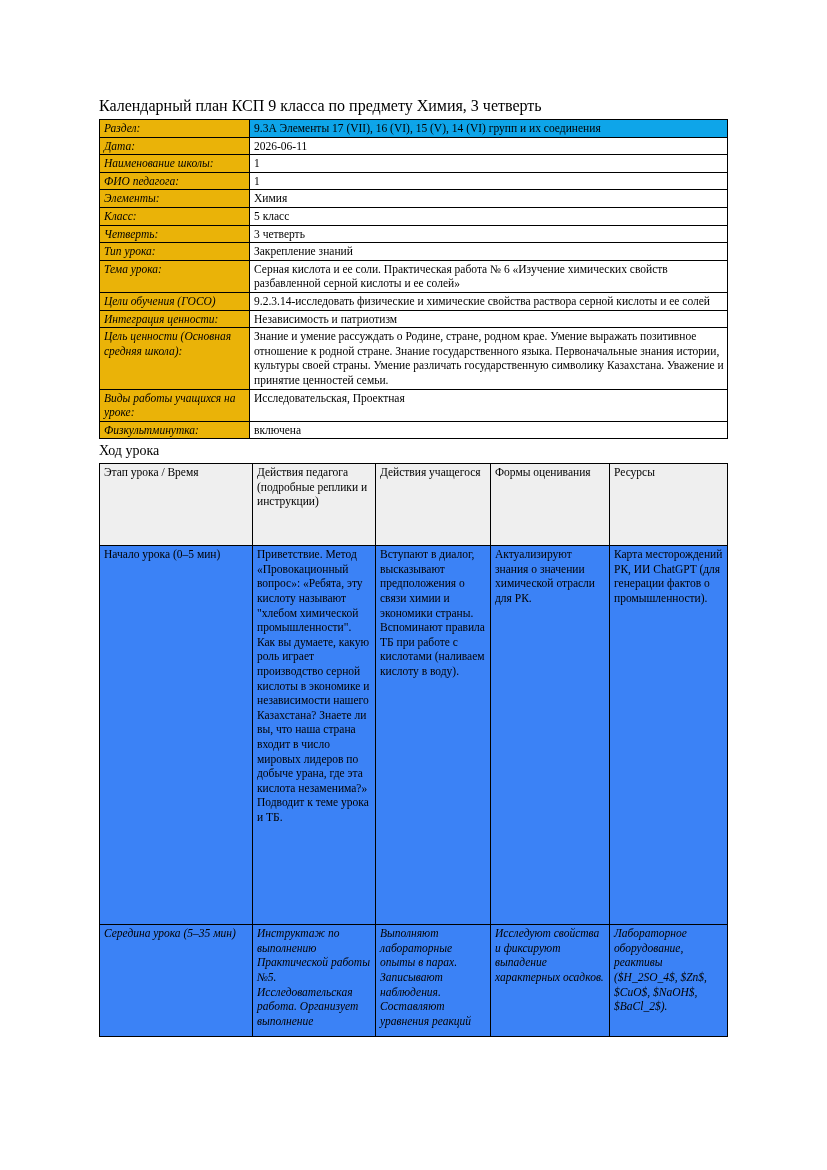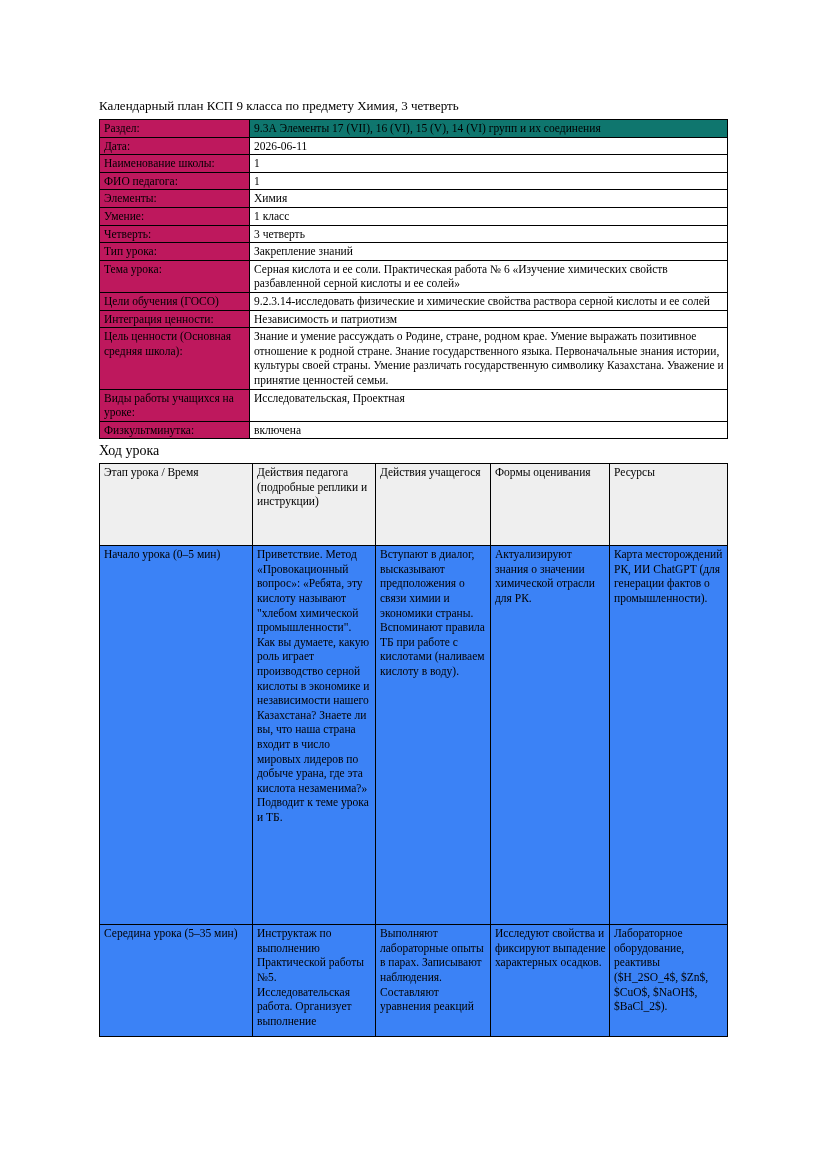--- a/index.html
+++ b/index.html
@@ -15,48 +15,49 @@
     color: #000000;
   }
   .page {
     position: relative;
     width: 827px;
     height: 1170px;
     box-sizing: border-box;
     padding: 98px 92px 0 99px;
   }
   .doc-title {
-    font-size: 13px;
+    font-size: 16px;
     line-height: 15px;
     margin: 0 0 6px 0;
     white-space: nowrap;
   }
   table {
     border-collapse: collapse;
     table-layout: fixed;
     width: 628px;
     font-size: 11.5px;
   }
   table.info-table td {
     border: 1px solid #000000;
     padding: 1px 3px 1px 4px;
     vertical-align: top;
     line-height: 14.6px;
     font-size: 11.5px;
   }
   table.info-table col.c-label { width: 150px; }
   table.info-table col.c-value { width: 478px; }
   td.label-cell {
-    background: #be185d;
+    background: #eab308;
+    font-style: italic;
   }
   td.value-cell {
     background: #ffffff;
   }
   tr.shaded td.value-cell {
-    background: #0f766e;
+    background: #0ea5e9;
   }
   .section-title {
     font-size: 14px;
     line-height: 15px;
     margin: 4px 0 5px 0;
   }
   table.flow-table {
     width: 628px;
   }
   table.flow-table col.c1 { width: 153px; }
@@ -75,21 +76,21 @@
     overflow: hidden;
   }
   table.flow-table thead th {
     background: #efefef;
     height: 78px;
   }
   table.flow-table tbody td {
     background: #3b82f6;
   }
   tr.row-start td { height: 375px; }
-  tr.row-middle td { height: 108px; }
+  tr.row-middle td { height: 108px; font-style: italic; }
 </style>
 </head>
 <body>
 
 <div class="page">
 
   <div class="doc-title">Календарный план КСП 9 класса по предмету Химия, 3 четверть</div>
 
   <table class="info-table">
     <colgroup>
@@ -111,22 +112,22 @@
       </tr>
       <tr>
         <td class="label-cell">ФИО педагога:</td>
         <td class="value-cell">1</td>
       </tr>
       <tr>
         <td class="label-cell">Элементы:</td>
         <td class="value-cell">Химия</td>
       </tr>
       <tr>
-        <td class="label-cell">Умение:</td>
-        <td class="value-cell">1 класс</td>
+        <td class="label-cell">Класс:</td>
+        <td class="value-cell">5 класс</td>
       </tr>
       <tr>
         <td class="label-cell">Четверть:</td>
         <td class="value-cell">3 четверть</td>
       </tr>
       <tr>
         <td class="label-cell">Тип урока:</td>
         <td class="value-cell">Закрепление знаний</td>
       </tr>
       <tr>

